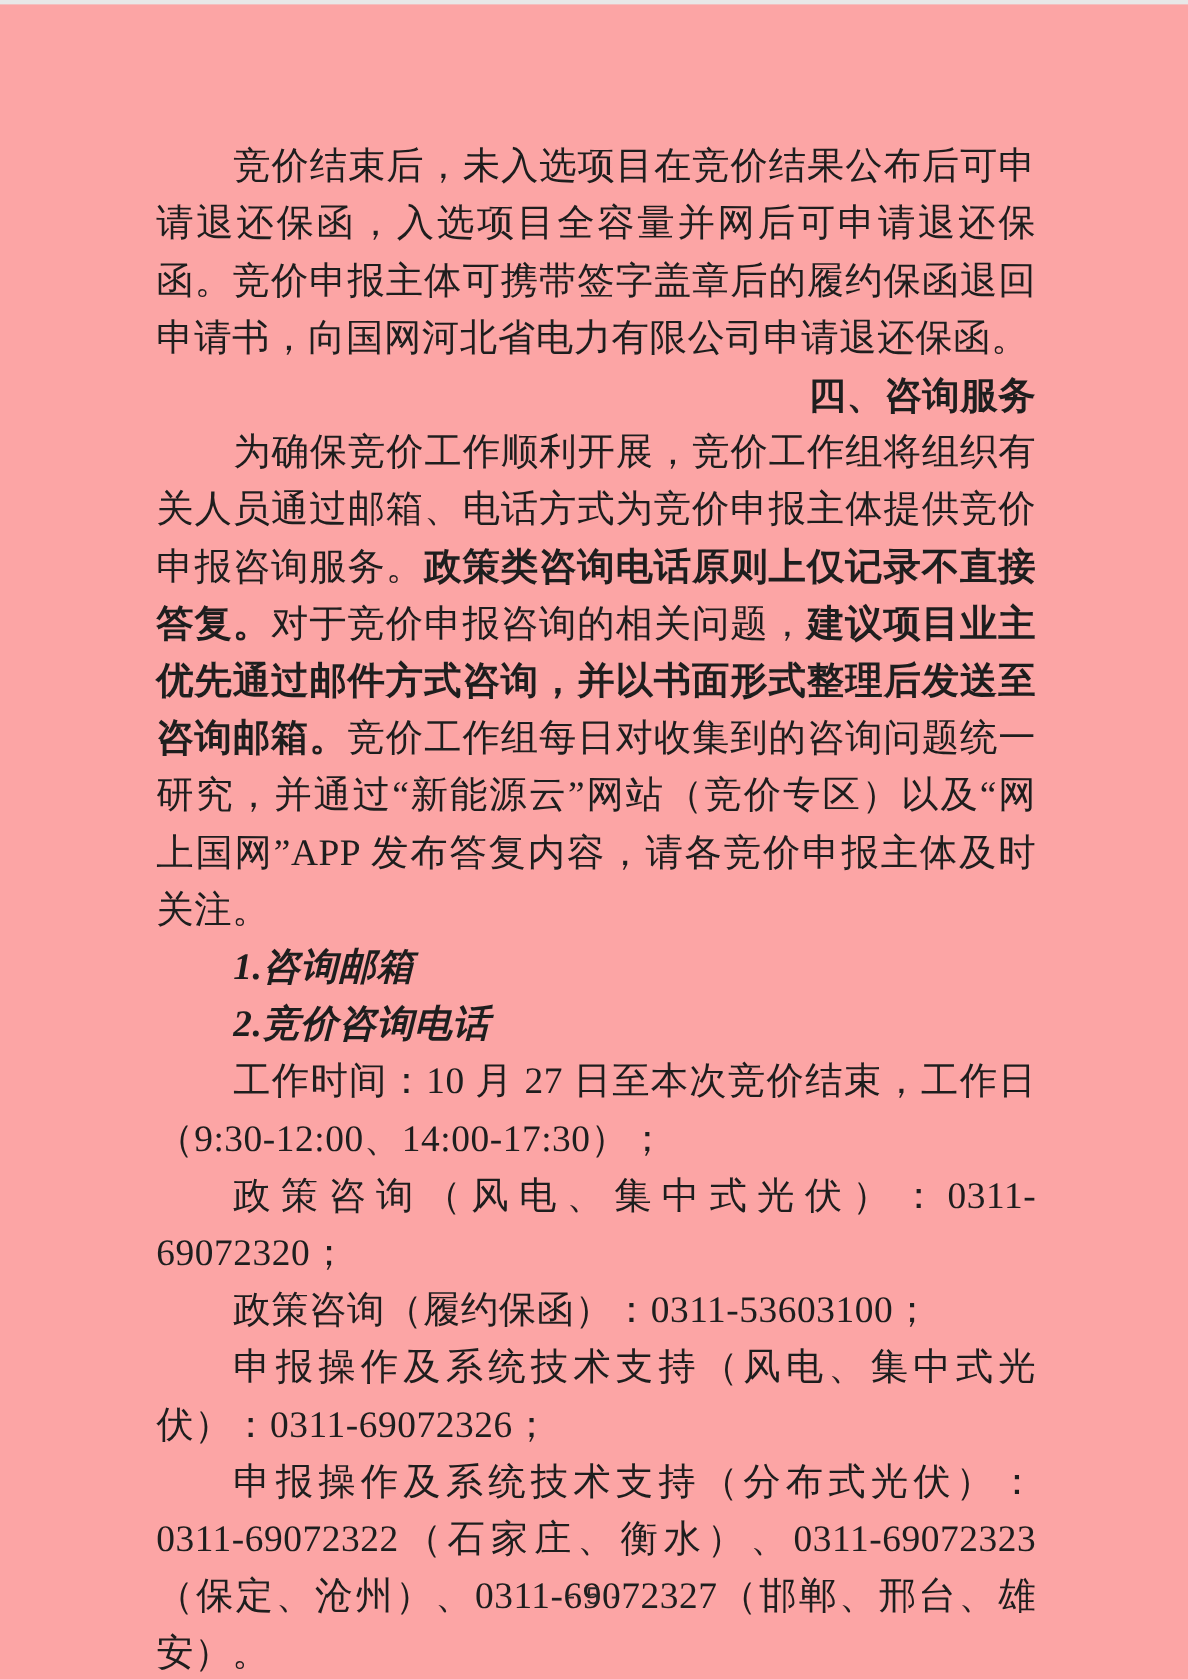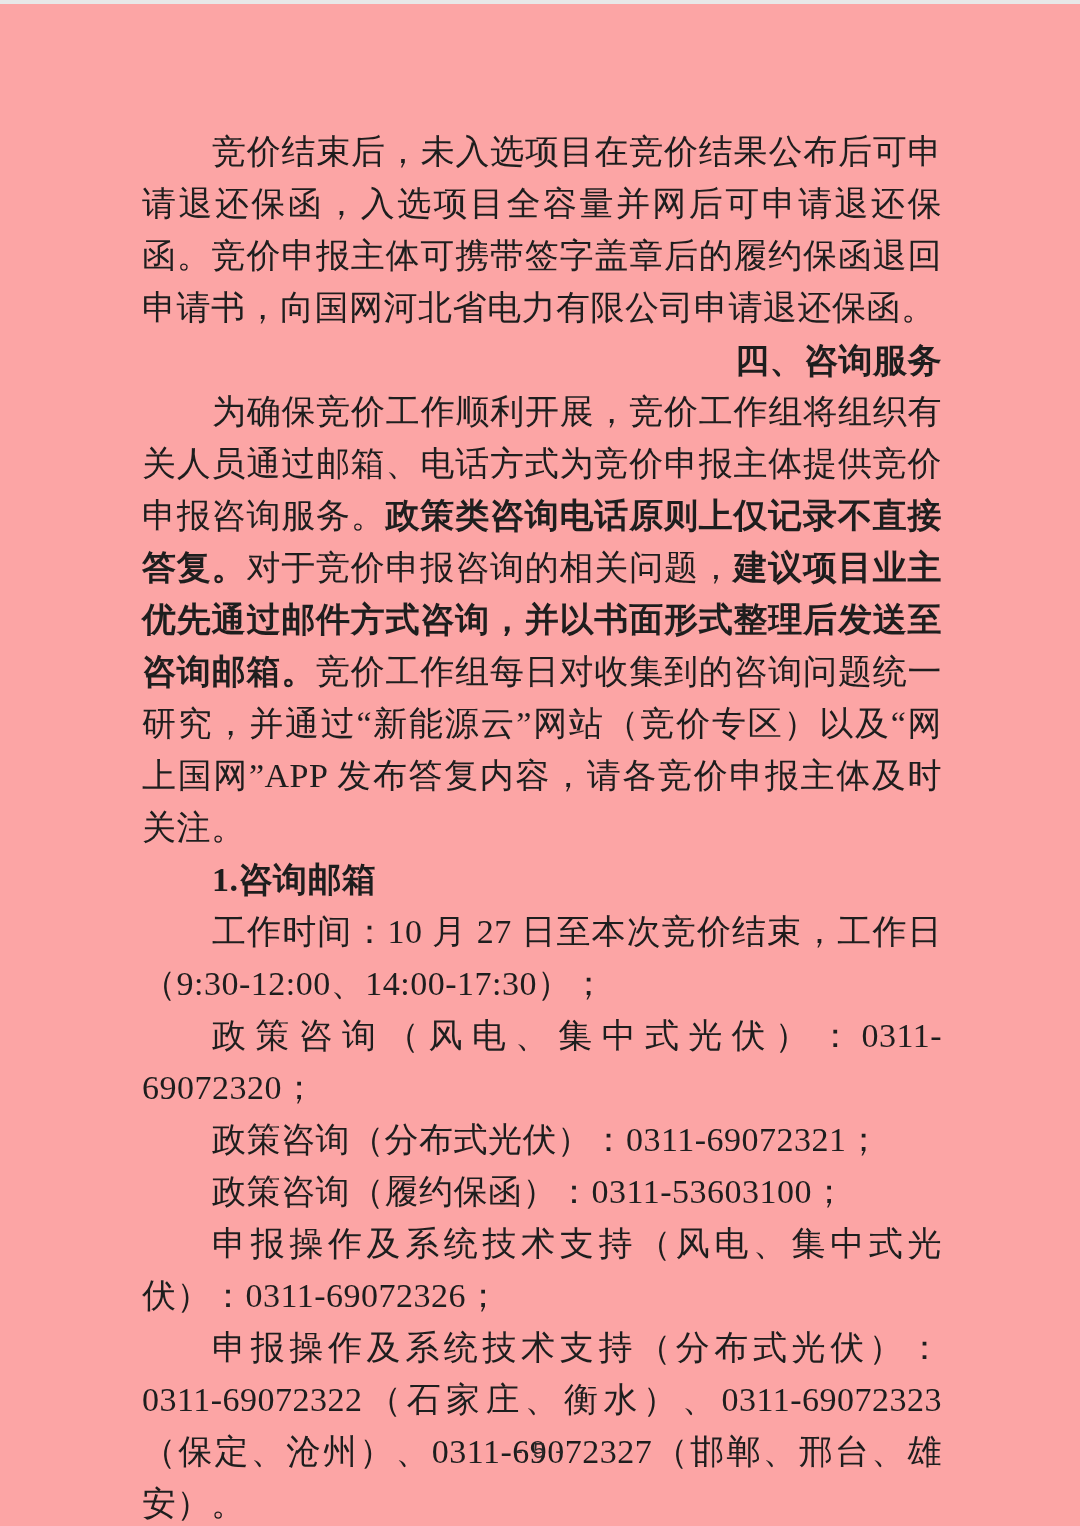--- a/index.html
+++ b/index.html
@@ -33,20 +33,21 @@
   }
   .para.indent { text-indent: 70px; }
   .para.heading {
     font-family: "Liberation Sans", "DejaVu Sans", sans-serif;
     font-weight: 700;
     text-align: right;
   }
   .para.subheading {
     font-weight: 600;
     text-align: left;
+    font-style: italic;
   }
   .b { font-weight: 700; }
   .mono { font-family: "DejaVu Sans Mono", monospace; font-size: 32px; }
   .footer {
     position: absolute;
     left: 0;
     bottom: 66px;
     width: 100%;
     text-align: center;
     font-size: 22px;
@@ -58,23 +59,23 @@
 </head>
 <body>
 
 <div class="page">
   <div class="content">
 
   <div class="para body indent"><span class="">竞价结束后，未入选项目在竞价结果公布后可申请退还保函，入选项目全容量并网后可申请退还保函。竞价申报主体可携带签字盖章后的履约保函退回申请书，向国网河北省电力有限公司申请退还保函。</span></div>
       <div class="para heading indent"><span class="b">四、咨询服务</span></div>
       <div class="para body indent"><span class="">为确保竞价工作顺利开展，竞价工作组将组织有关人员通过邮箱、电话方式为竞价申报主体提供竞价申报咨询服务。</span><span class="b">政策类咨询电话原则上仅记录不直接答复。</span><span class="">对于竞价申报咨询的相关问题，</span><span class="b">建议项目业主优先通过邮件方式咨询，并以书面形式整理后发送至咨询邮箱。</span><span class="">竞价工作组每日对收集到的咨询问题统一研究，并通过“新能源云”网站（竞价专区）以及“网上国网”APP 发布答复内容，请各竞价申报主体及时关注。</span></div>
       <div class="para subheading indent"><span class="">1.咨询邮箱</span></div>
+      <div class="para subheading indent"><span class="">2.竞价咨询电话</span></div>
       <div class="para body indent"><span class="">工作时间：10 月 27 日至本次竞价结束，工作日（9:30-12:00、14:00-17:30）；</span></div>
       <div class="para body indent"><span class="">政策咨询（风电、集中式光伏）：0311-69072320；</span></div>
-      <div class="para body indent"><span class="">政策咨询（分布式光伏）：0311-69072321；</span></div>
       <div class="para body indent"><span class="">政策咨询（履约保函）：0311-53603100；</span></div>
       <div class="para body indent"><span class="">申报操作及系统技术支持（风电、集中式光伏）：0311-69072326；</span></div>
       <div class="para body indent"><span class="">申报操作及系统技术支持（分布式光伏）：0311-69072322（石家庄、衡水）、0311-69072323（保定、沧州）、0311-69072327（邯郸、邢台、雄安）。</span></div>
     </div>
   <div class="footer">
     <span>- 5 -</span>
   </div>
 </div>
 
 </body></html>

